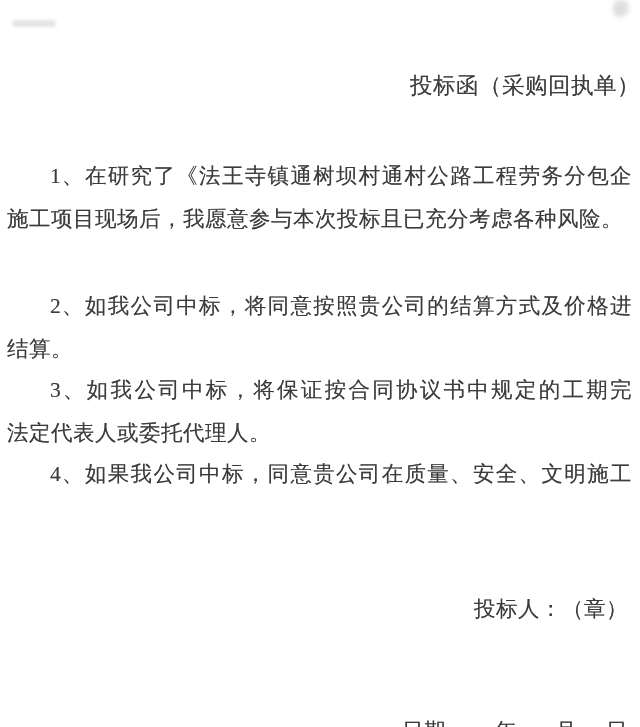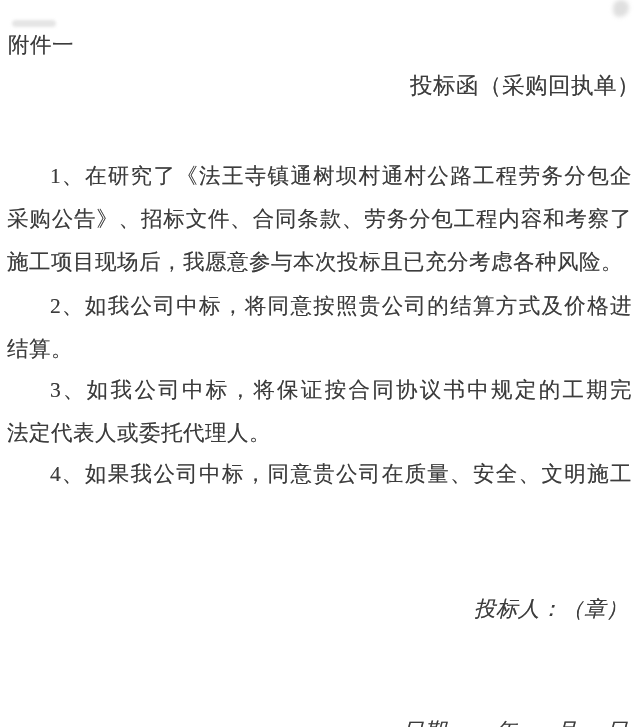--- a/index.html
+++ b/index.html
@@ -68,21 +68,20 @@
   .p4 { top: 453px; }
   .sig {
     position: absolute;
     right: 12px;
     font-size: 21.5px;
     line-height: 30px;
     letter-spacing: 0.5px;
     text-shadow: 0 0 0.6px rgba(70,70,70,0.55);
     white-space: pre;
     text-align: right;
-    font-style: italic;
   }
   .sig-bidder { top: 594px; }
   .sig-rep    { top: 640px; }
   .sig-date   { top: 686px; }
   .sig-date .gap-wide  { margin-left: 27px; }
   .sig-date .gap-mid   { margin-left: 38px; }
   .sig-date .gap-small { margin-left: 29px; }
   .smudge {
     position: absolute;
     pointer-events: none;
@@ -107,28 +106,26 @@
   }
 </style>
 </head>
 <body>
 
 <div class="page">
 
   <div class="smudge smudge-tl"></div>
   <div class="smudge smudge-tr"></div>
 
-  <div class="txt attachment">附件一</div>
 
   <div class="txt doc-title">投标函（采购回执单）</div>
 
 
   <div class="para p1">
     <span class="line fill indent">1、在研究了《法王寺镇通树坝村通村公路工程劳务分包企业</span>
-    <span class="line fill">采购公告》、招标文件、合同条款、劳务分包工程内容和考察了</span>
     <span class="line">施工项目现场后，我愿意参与本次投标且已充分考虑各种风险。</span>
   </div>
 
   <div class="para p2">
     <span class="line fill indent">2、如我公司中标，将同意按照贵公司的结算方式及价格进行</span>
     <span class="line">结算。</span>
   </div>
 
   <div class="para p3">
     <span class="line fill indent">3、如我公司中标，将保证按合同协议书中规定的工期完成，</span>

